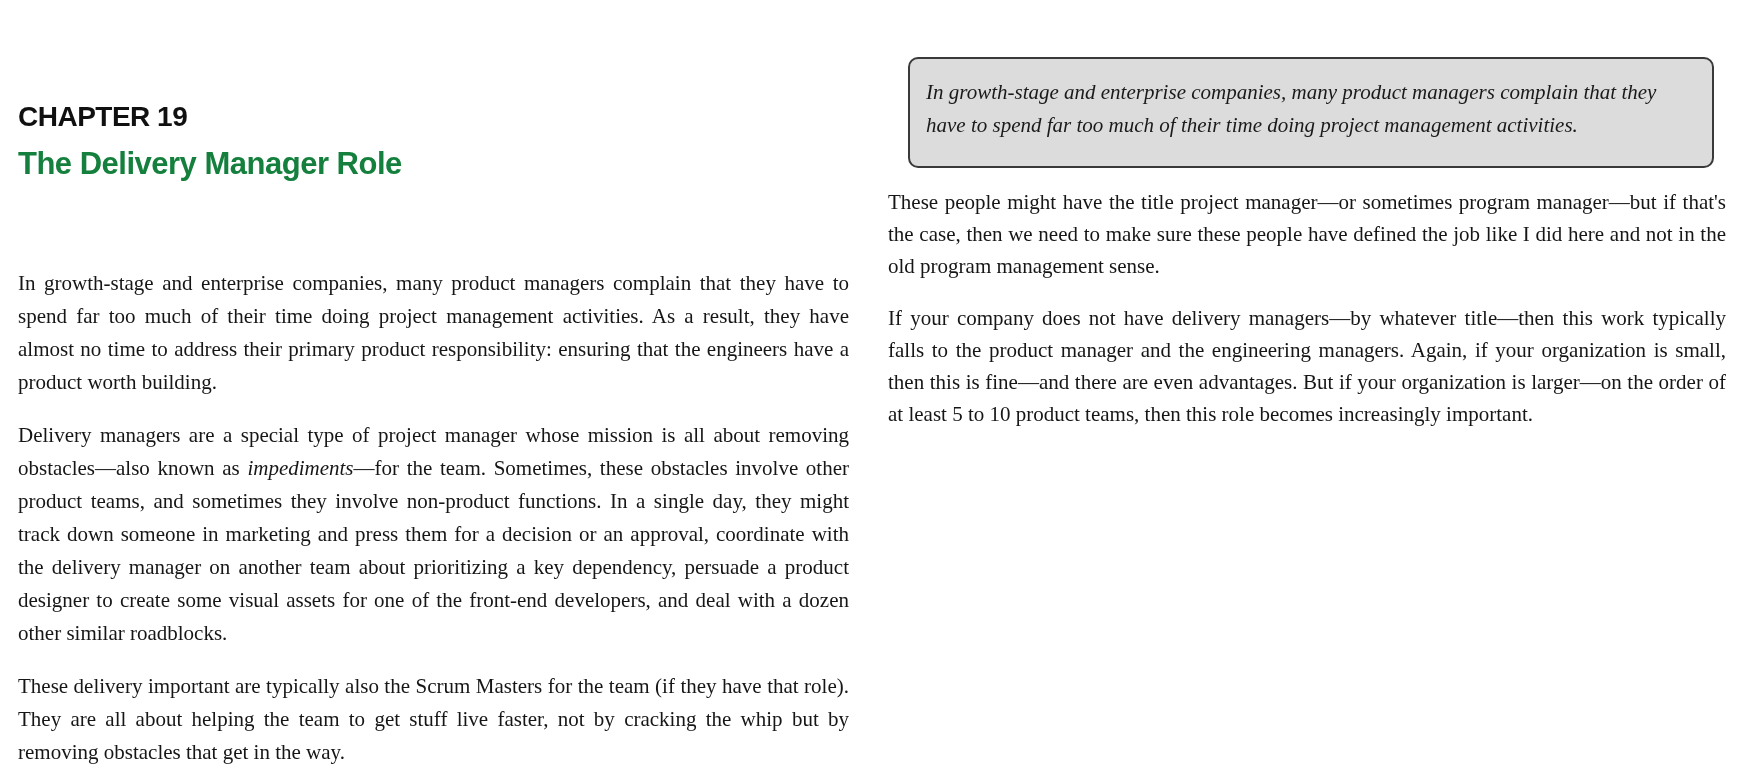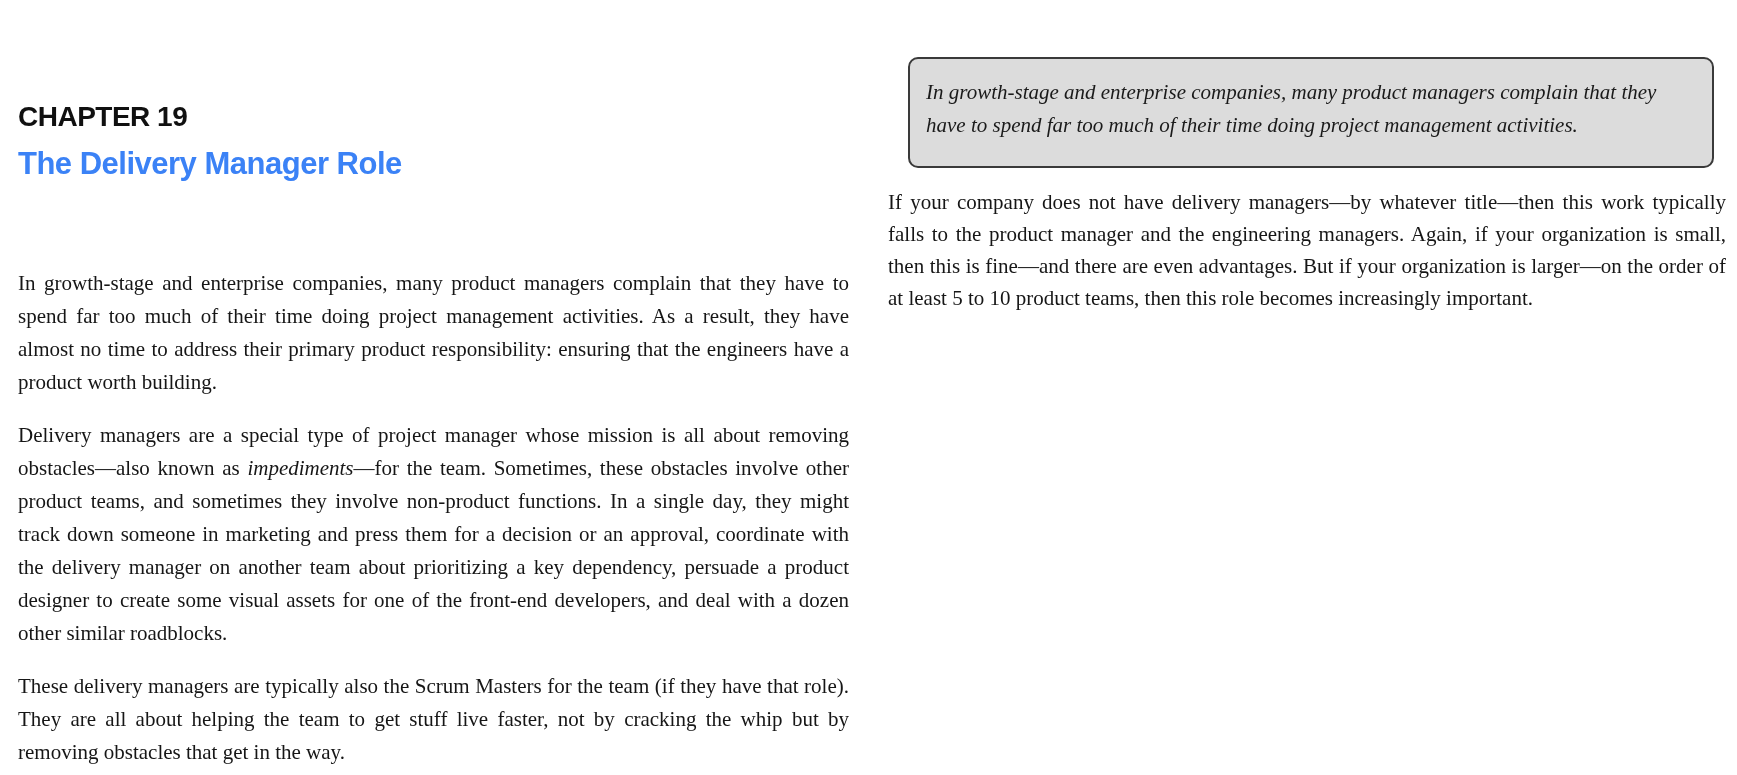--- a/index.html
+++ b/index.html
@@ -43,21 +43,21 @@
     letter-spacing: -0.5px;
     color: #101010;
   }
   .chapter-title {
     margin: 12px 0 0 0;
     font-family: "Liberation Sans", sans-serif;
     font-weight: bold;
     font-size: 31px;
     line-height: 38px;
     letter-spacing: -0.5px;
-    color: #3b82f6;
+    color: #15803d;
   }
   .body-text {
     font-size: 21px;
     line-height: 33px;
     text-align: justify;
     margin: 0 0 20px 0;
     color: #161616;
   }
   .col-left .body-text.first {
     margin-top: 84px;
@@ -93,25 +93,26 @@
 <div class="page">
 
   <div class="col col-left">
     <div class="chapter-label">CHAPTER 19</div>
     <div class="chapter-title">The Delivery Manager Role</div>
 
     <p class="body-text first">In growth-stage and enterprise companies, many product managers complain that they have to spend far too much of their time doing project management activities. As a result, they have almost no time to address their primary product responsibility: ensuring that the engineers have a product worth building.</p>
 
     <p class="body-text"><span>Delivery managers are a special type of project manager whose mission is all about removing obstacles—also known as </span><em>impediments</em><span>—for the team. Sometimes, these obstacles involve other product teams, and sometimes they involve non-product functions. In a single day, they might track down someone in marketing and press them for a decision or an approval, coordinate with the delivery manager on another team about prioritizing a key dependency, persuade a product designer to create some visual assets for one of the front-end developers, and deal with a dozen other similar roadblocks.</span></p>
 
-    <p class="body-text">These delivery managers are typically also the Scrum Masters for the team (if they have that role). They are all about helping the team to get stuff live faster, not by cracking the whip but by removing obstacles that get in the way.</p>
+    <p class="body-text">These delivery important are typically also the Scrum Masters for the team (if they have that role). They are all about helping the team to get stuff live faster, not by cracking the whip but by removing obstacles that get in the way.</p>
   </div>
 
   <div class="col col-right">
     <div class="callout">
       <p class="callout-text">In growth-stage and enterprise companies, many product managers complain that they have to spend far too much of their time doing project management activities.</p>
     </div>
 
+    <p class="body-text">These people might have the title project manager—or sometimes program manager—but if that's the case, then we need to make sure these people have defined the job like I did here and not in the old program management sense.</p>
 
     <p class="body-text">If your company does not have delivery managers—by whatever title—then this work typically falls to the product manager and the engineering managers. Again, if your organization is small, then this is fine—and there are even advantages. But if your organization is larger—on the order of at least 5 to 10 product teams, then this role becomes increasingly important.</p>
   </div>
 
 </div>
 
 </body></html>

